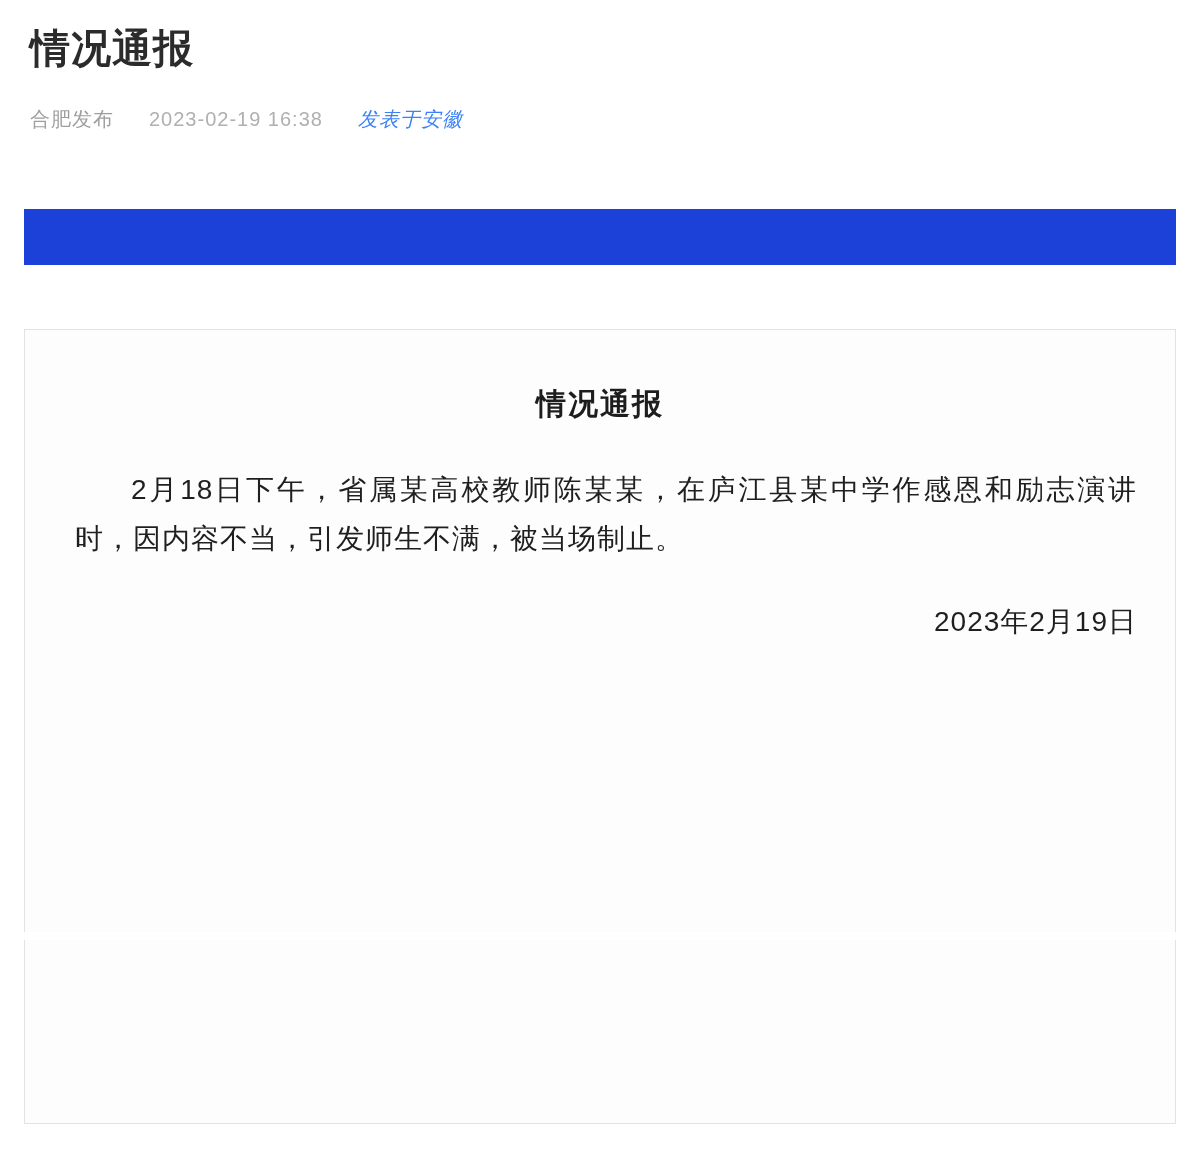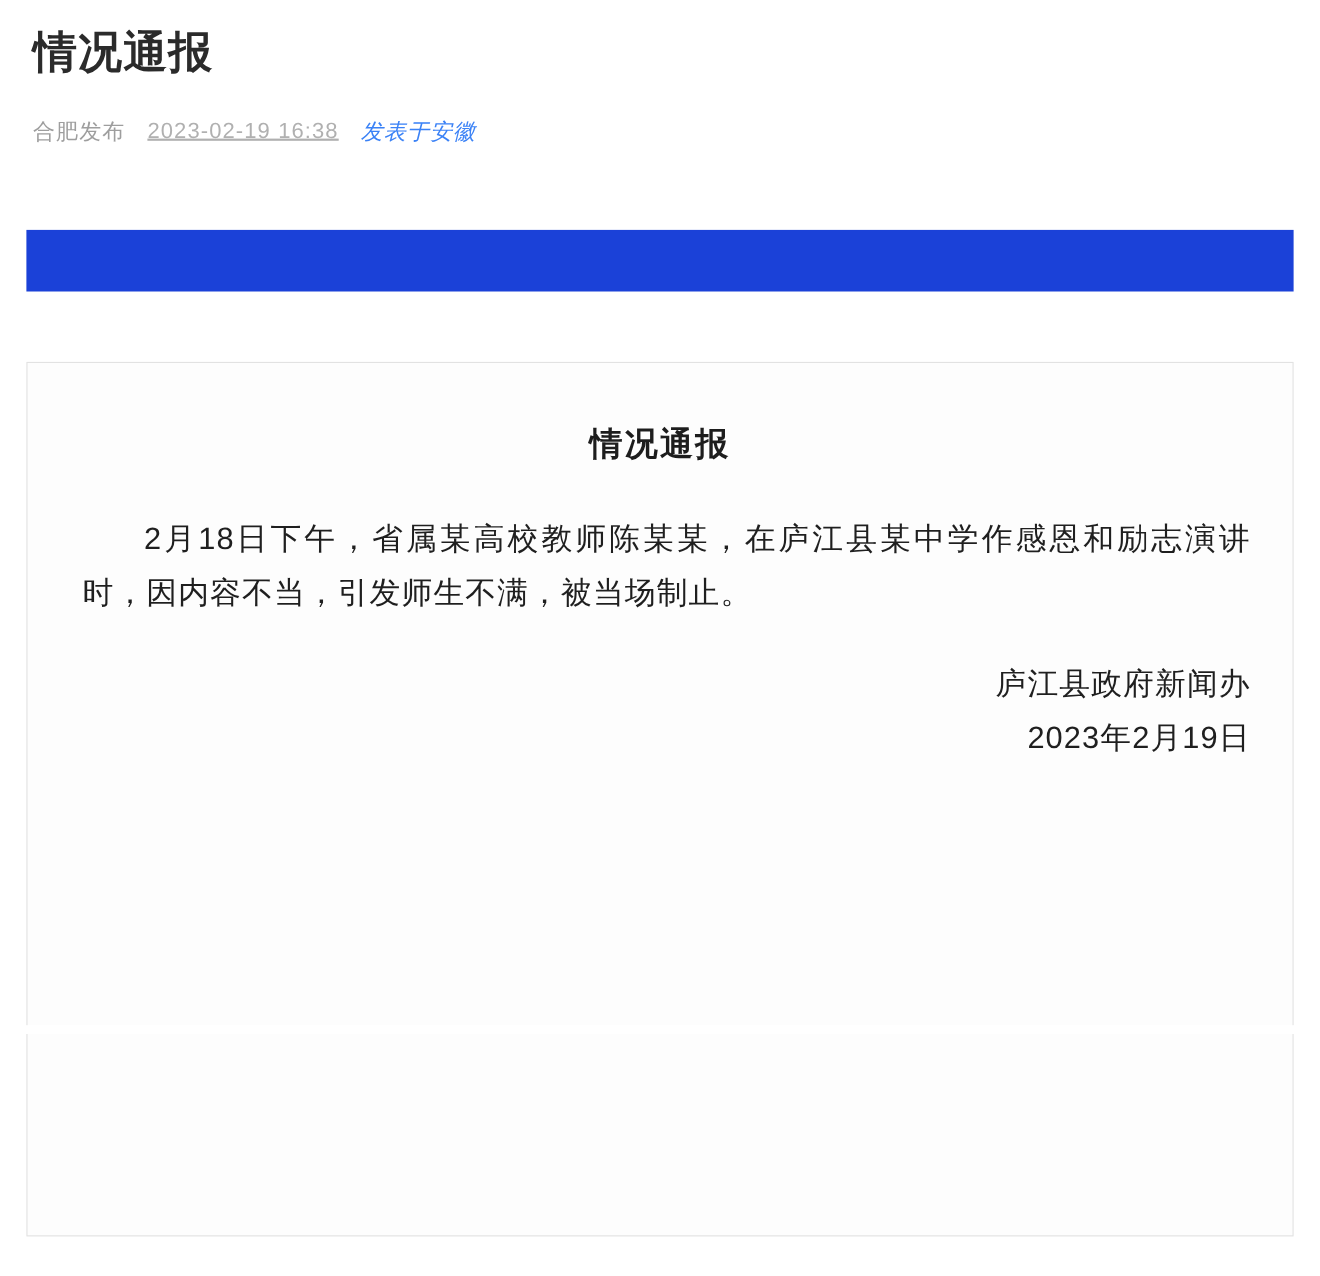--- a/index.html
+++ b/index.html
@@ -29,32 +29,31 @@
     font-weight: 700;
     color: #2b2b2b;
     letter-spacing: 1px;
     line-height: 1.2;
     margin: 0;
   }
   .meta-row {
     margin-top: 34px;
     display: flex;
     align-items: center;
-    gap: 20px;
+    gap: 35px;
     font-size: 20px;
     color: #a6a6a6;
     letter-spacing: 1px;
     white-space: nowrap;
   }
   .meta-source {
     color: #9e9e9e;
   }
   .meta-date {
     color: #b0b0b0;
-    text-decoration: underline;
   }
   .meta-location {
     color: #3b82f6;
     font-style: italic;
   }
   .blue-banner {
     margin: 76px 24px 0 24px;
     height: 56px;
     background: #1b41d8;
   }
@@ -126,19 +125,18 @@
   <div class="blue-banner"></div>
 
   <div class="doc-card">
     <div class="doc-title">情况通报</div>
 
     <div class="doc-body">
       <p class="doc-para">2月18日下午，省属某高校教师陈某某，在庐江县某中学作感恩和励志演讲时，因内容不当，引发师生不满，被当场制止。</p>
     </div>
 
     <div class="doc-sign">
-      <div>庐江县政府新闻办</div>
       <div>2023年2月19日</div>
     </div>
   </div>
 
   <div class="bottom-fade"></div>
 </div>
 
 </body></html>

